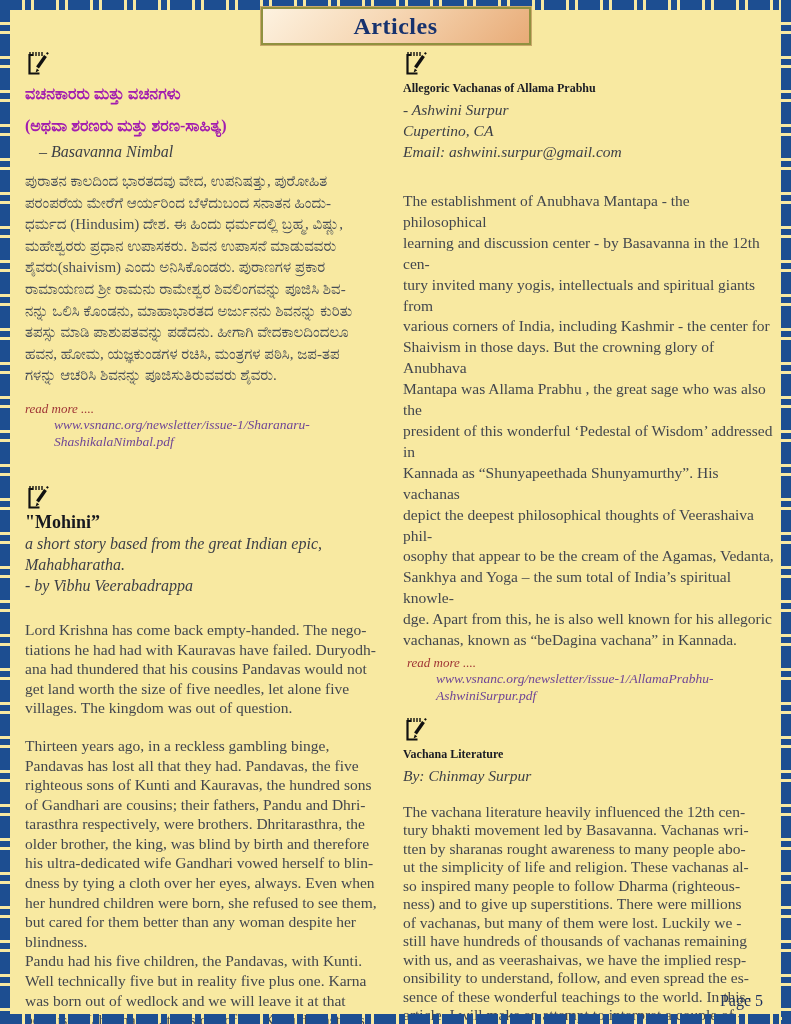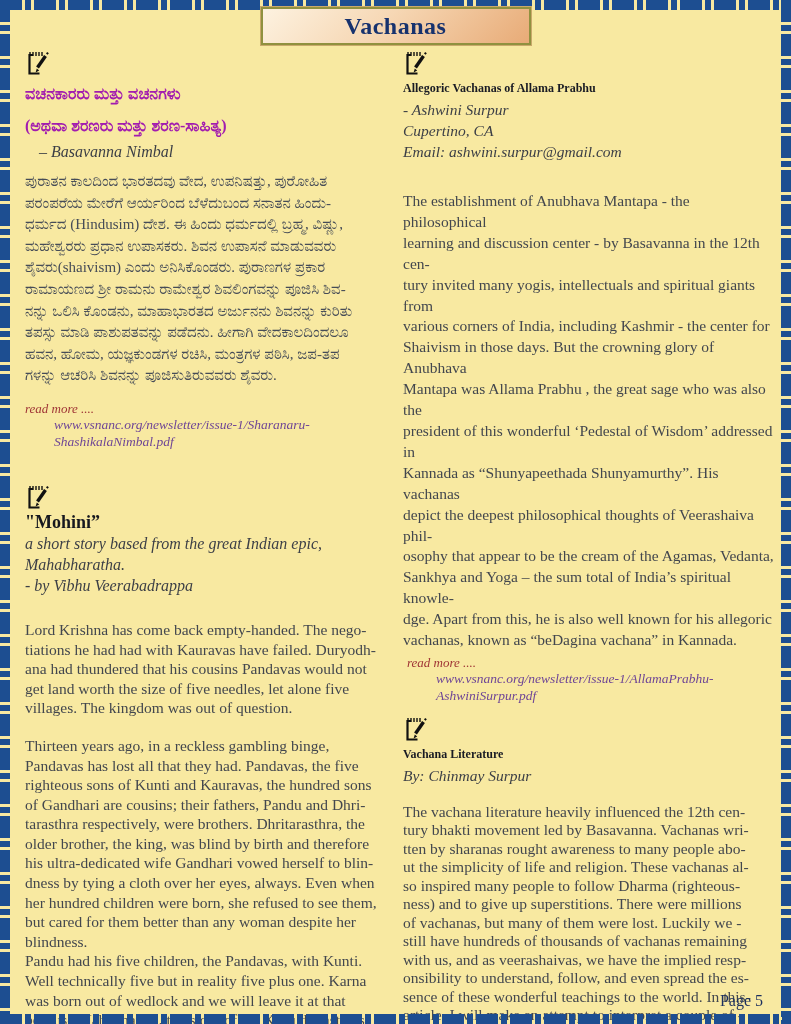--- a/index.html
+++ b/index.html
@@ -56,21 +56,21 @@
 </head>
 <body>
 
 <div class="page">
   <div class="edge edge-top"></div>
   <div class="edge edge-bottom"></div>
   <div class="edge edge-left"></div>
   <div class="edge edge-right"></div>
 
   <div class="title-box">
-    <span>Vachanas</span>
+    <span>Articles</span>
   </div>
 
   <div class="content">
 
     <div class="col col-left">
 
       <svg class="memo-icon" width="22" height="26" viewBox="0 0 22 26">
         <g stroke="#111" fill="none">
           <path d="M3 2 V6 M6 2 V6 M9 2 V6 M12 2 V6 M15 2 V6" stroke-width="1.4"></path>
           <path d="M6 5 H2.5 V23.5 H12.5" stroke-width="2.2"></path>

